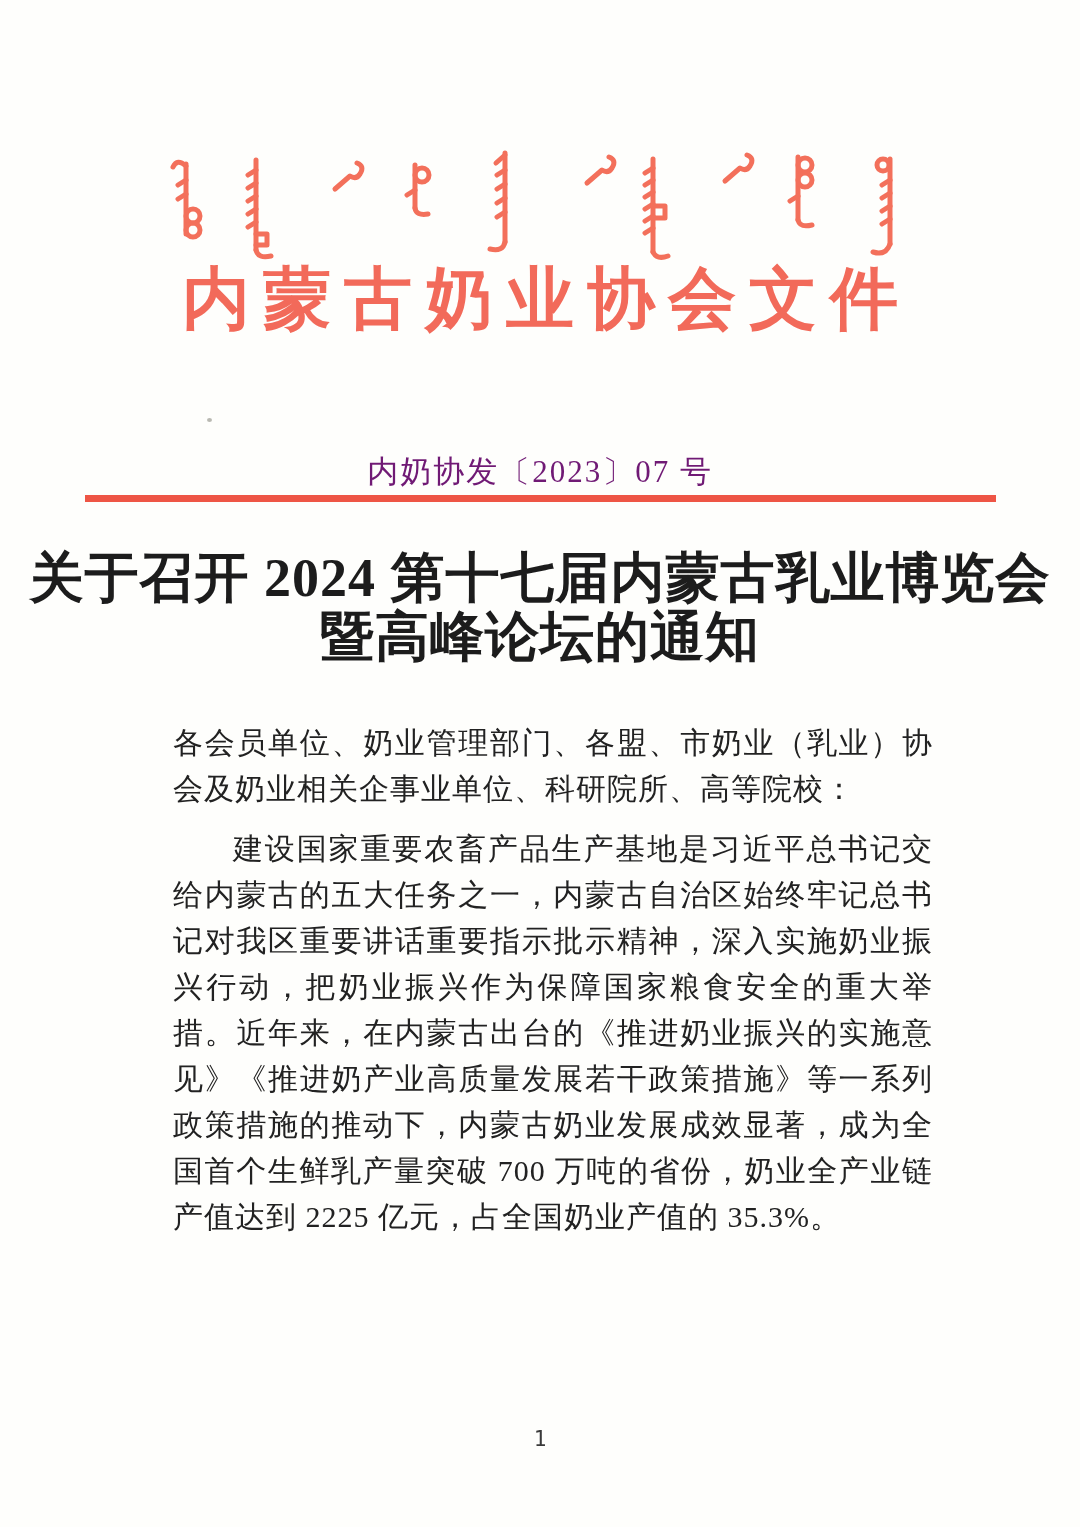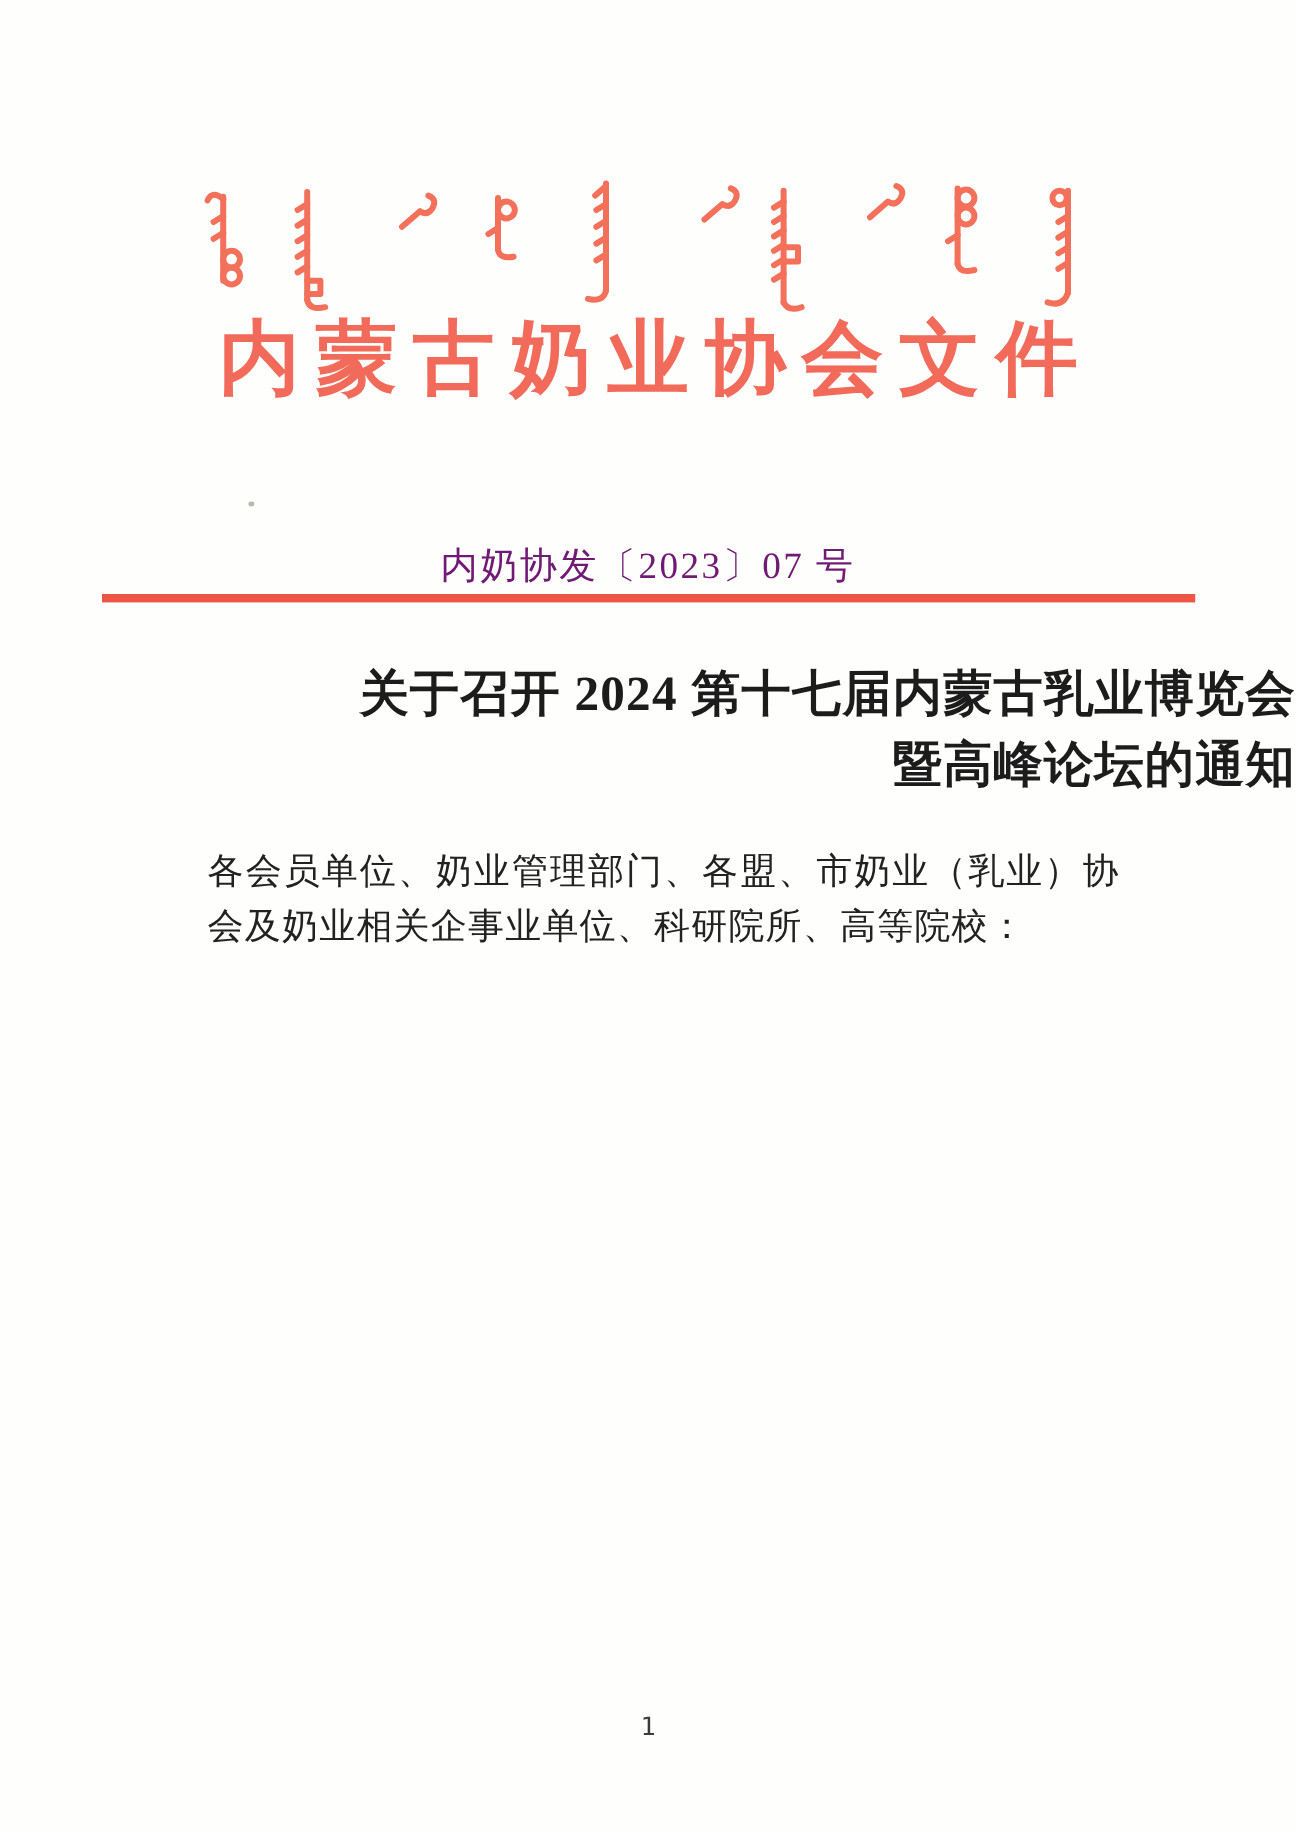--- a/index.html
+++ b/index.html
@@ -36,28 +36,28 @@
   }
   .red-rule{
     position:absolute;top:495px;left:85px;
     width:911px;height:7px;
     background:#ee5545;
     border:none;margin:0;padding:0;
   }
   
   .doc-title{
     position:absolute;top:549px;left:0;width:100%;
-    margin:0;text-align:right;
-    font-size:41px;font-weight:700;color:#1c1c1c;
+    margin:0;text-align:center;
+    font-size:54px;font-weight:700;color:#1c1c1c;
     line-height:59px;
     letter-spacing:1px;
   }
   
   .body-text{
-    position:absolute;top:704px;left:173px;
+    position:absolute;top:720px;left:173px;
     width:760px;
     font-size:30px;
     line-height:46px;
     color:#222;
     letter-spacing:1px;
     text-align:justify;
   }
   .salutation{margin:0 0 14px 0;}
   .para{margin:0;text-indent:2em;}
   
@@ -171,17 +171,18 @@
 
   <div class="red-rule"></div>
 
   <h2 class="doc-title">
     <span>关于召开 2024 第十七届内蒙古乳业博览会</span><br>
     <span>暨高峰论坛的通知</span>
   </h2>
 
   <div class="body-text">
     <p class="salutation">各会员单位、奶业管理部门、各盟、市奶业（乳业）协会及奶业相关企事业单位、科研院所、高等院校：</p>
+    <p class="para">建设国家重要农畜产品生产基地是习近平总书记交给内蒙古的五大任务之一，内蒙古自治区始终牢记总书记对我区重要讲话重要指示批示精神，深入实施奶业振兴行动，把奶业振兴作为保障国家粮食安全的重大举措。近年来，在内蒙古出台的《推进奶业振兴的实施意见》《推进奶产业高质量发展若干政策措施》等一系列政策措施的推动下，内蒙古奶业发展成效显著，成为全国首个生鲜乳产量突破 700 万吨的省份，奶业全产业链产值达到 2225 亿元，占全国奶业产值的 35.3%。</p>
   </div>
 
   <div class="page-num">1</div>
 
 </div>
 
 </body></html>

